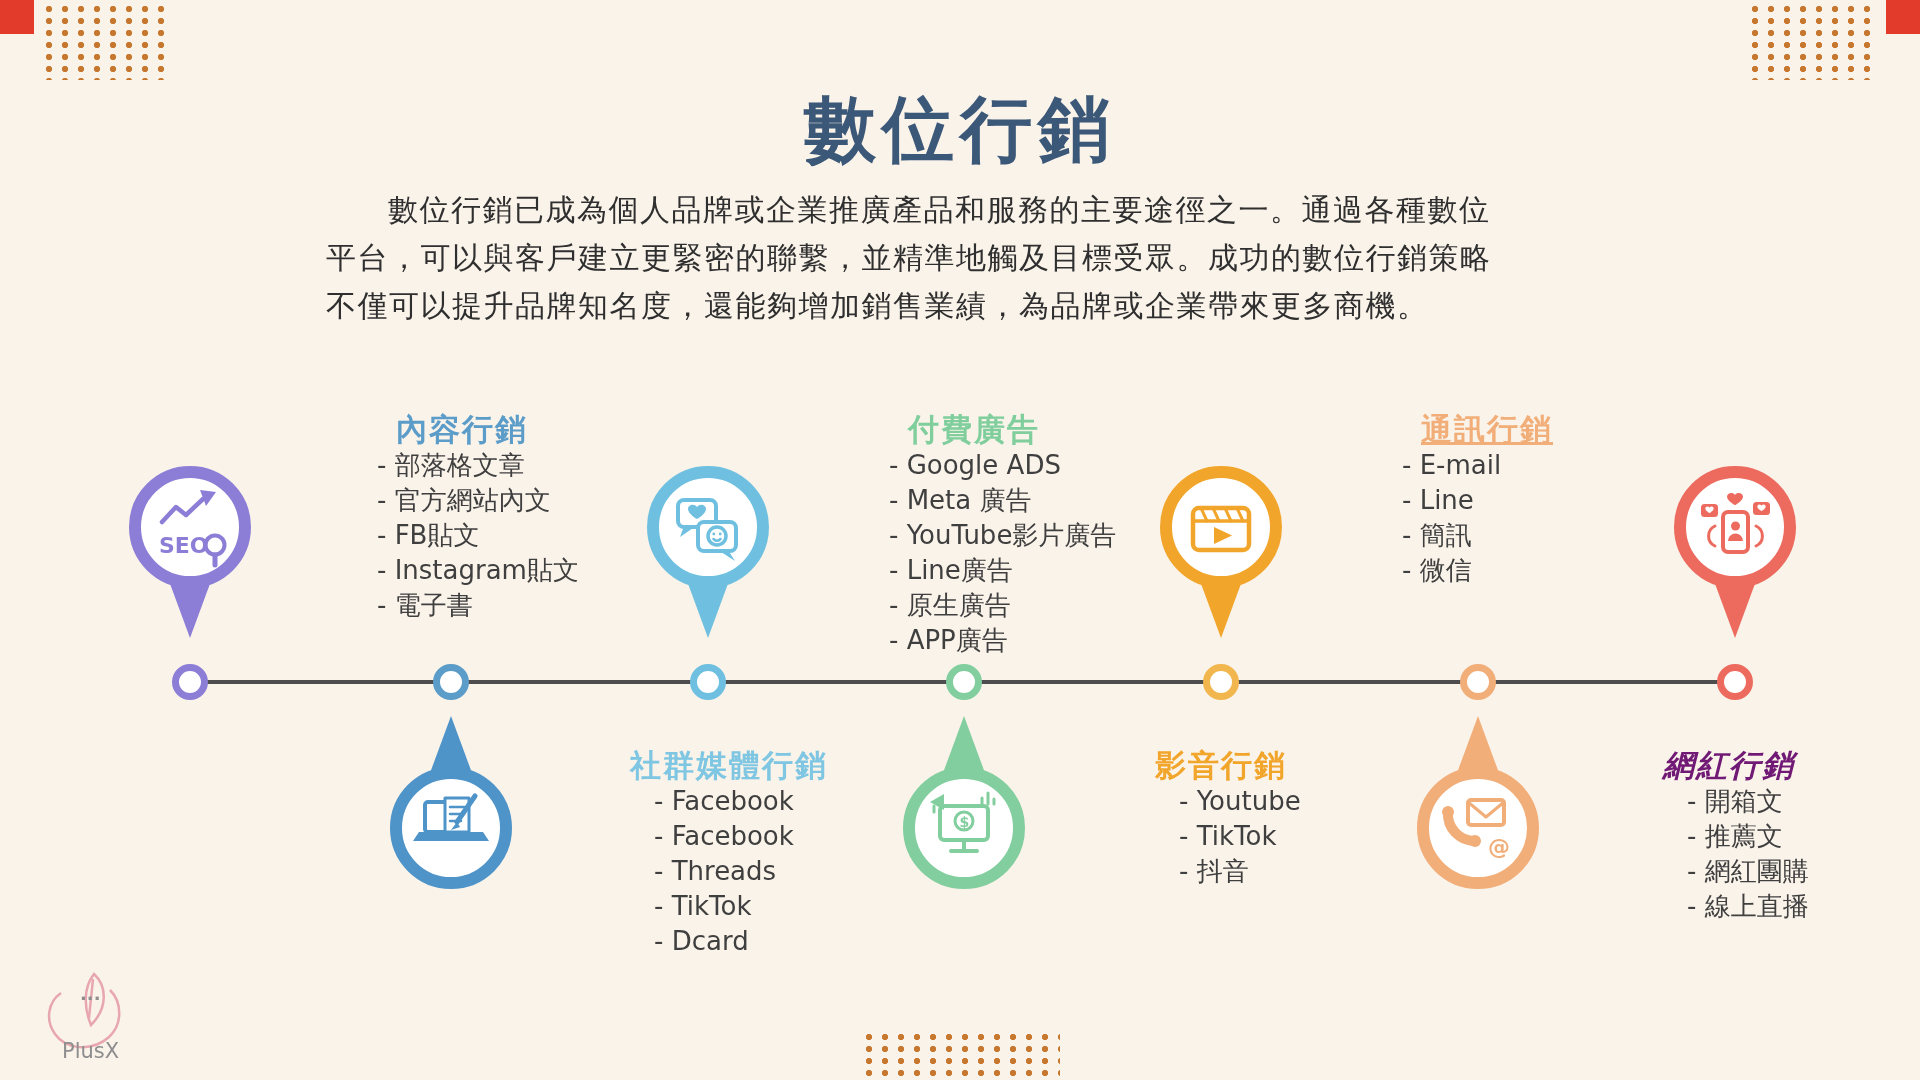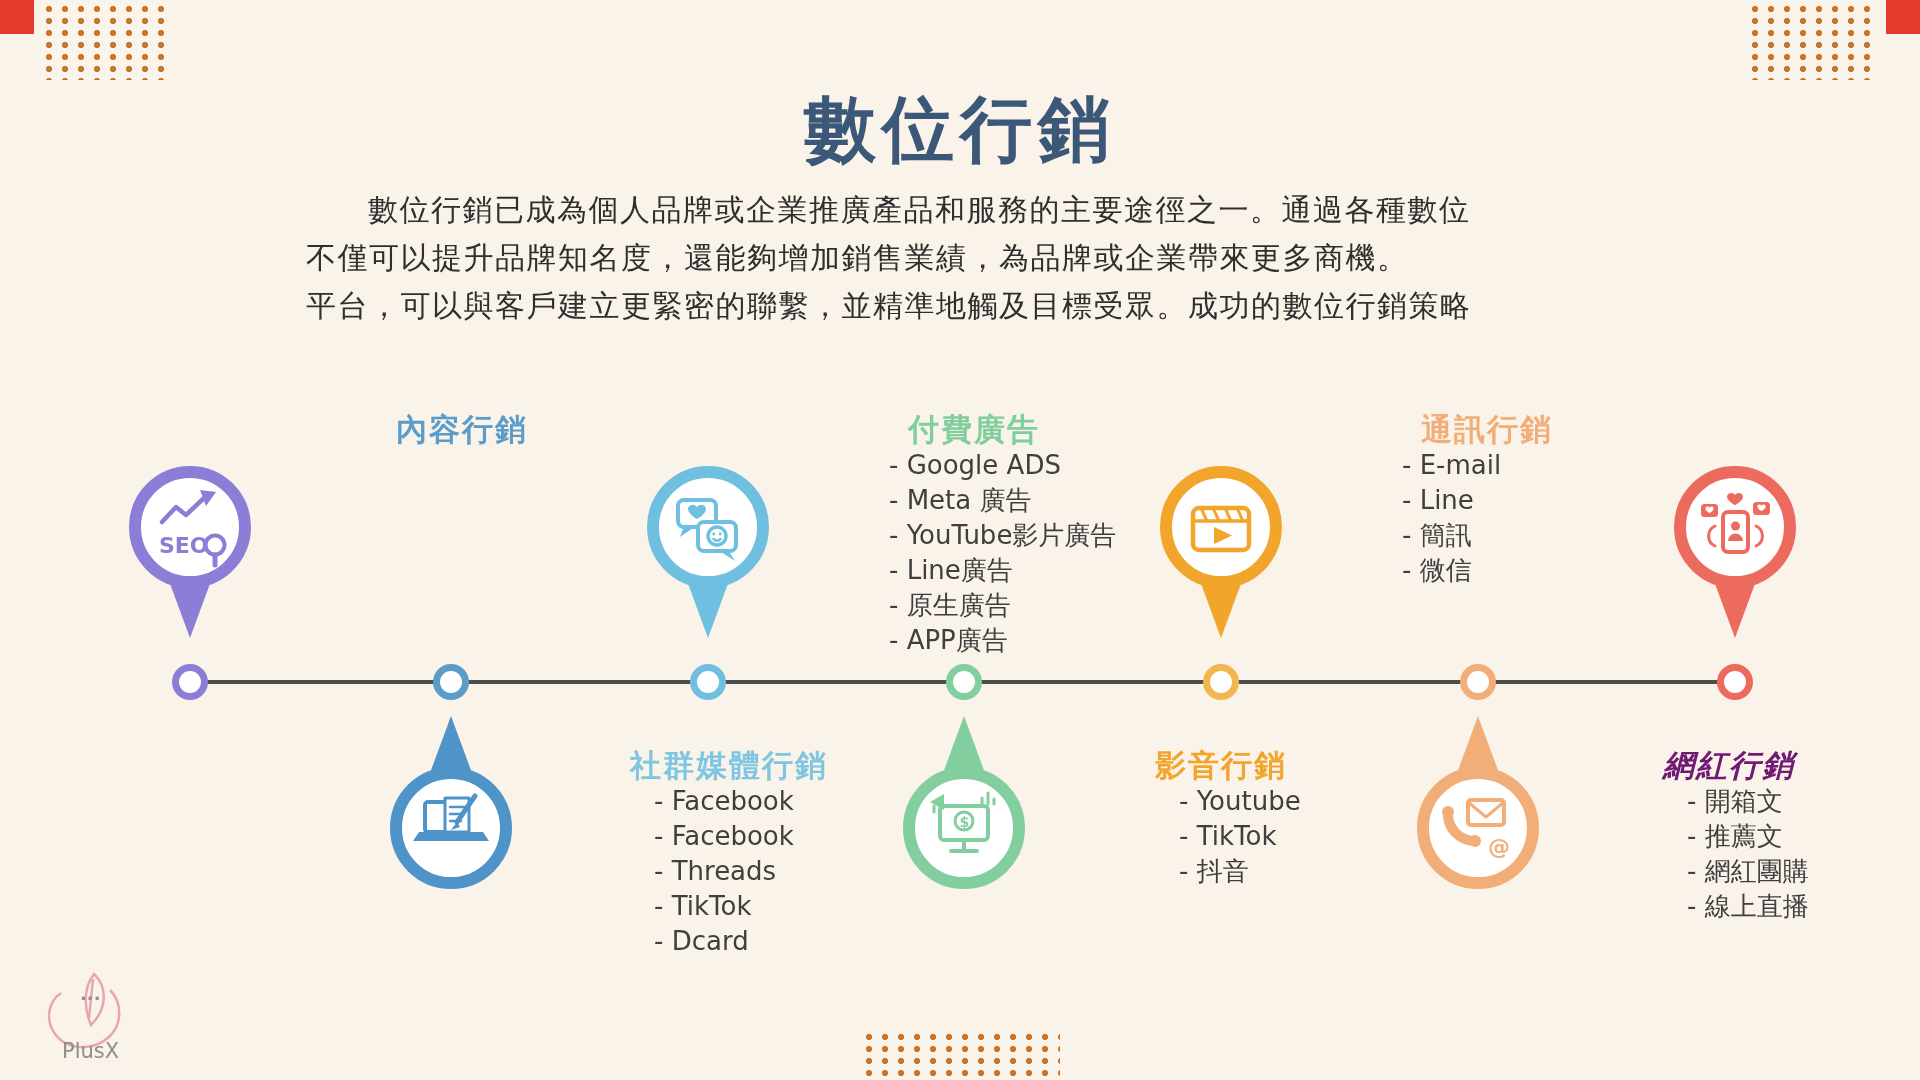--- a/index.html
+++ b/index.html
@@ -24,21 +24,21 @@
   .dots-tr { left:1752px; top:6px; width:124px; height:74px; }
   .dots-bc { left:866px; top:1034px; width:194px; height:44px; }
 
   
   .title {
     position:absolute; left:0; top:82px; width:1920px;
     text-align:center; font-size:72px; font-weight:bold;
     color:#3C5878; letter-spacing:6px;
   }
   .intro {
-    position:absolute; left:306px; top:186px; width:1280px;
+    position:absolute; left:326px; top:186px; width:1280px;
     font-size:30px; color:#2F2F2F;
   }
   .intro-line { line-height:48px; letter-spacing:1.5px; }
   .intro-line.indent { text-indent:62px; }
 
   
   .timeline-line { position:absolute; left:190px; top:680px; width:1545px; height:4px; background:#4D4D4D; }
   .node {
     position:absolute; top:664px; width:36px; height:36px;
     background:#FFFFFF; border:7px solid #888; border-radius:50%;
@@ -59,41 +59,41 @@
   .block .heading { font-size:31px; font-weight:bold; line-height:38px; letter-spacing:2px; white-space:nowrap; }
   .block .item { font-size:26px; line-height:35px; color:#3F3F3F; white-space:nowrap; }
   .block.above .heading { margin-left:19px; }
   .block.below .items { margin-left:24px; }
 
   .c-purple { color:#8C7ED6; }
   .c-blue   { color:#5B9CC9; }
   .c-lblue  { color:#7EC6E2; }
   .c-green  { color:#7FCE9C; }
   .c-gold   { color:#F2A52B; }
-  .c-peach  { color:#F2AE79; }
+  .c-peach  { color:#F2AE79;text-decoration:underline; }
   .c-coral  { color:#701a75;font-style:italic; }
 
   .logo { position:absolute; left:28px; top:966px; }
 </style>
 </head>
 <body>
 
 <div class="canvas">
 
   <div class="corner-square sq-tl"></div>
   <div class="corner-square sq-tr"></div>
   <div class="dots dots-tl"></div>
   <div class="dots dots-tr"></div>
   <div class="dots dots-bc"></div>
 
   <h1 class="title">數位行銷</h1>
   <div class="intro">
     <div class="intro-line indent">數位行銷已成為個人品牌或企業推廣產品和服務的主要途徑之一。通過各種數位</div>
+    <div class="intro-line">平台，可以與客戶建立更緊密的聯繫，並精準地觸及目標受眾。成功的數位行銷策略</div>
     <div class="intro-line">不僅可以提升品牌知名度，還能夠增加銷售業績，為品牌或企業帶來更多商機。</div>
-    <div class="intro-line">平台，可以與客戶建立更緊密的聯繫，並精準地觸及目標受眾。成功的數位行銷策略</div>
   </div>
 
   <div class="timeline-line"></div>
   <div class="node n-seo"></div>
   <div class="node n-content"></div>
   <div class="node n-social"></div>
   <div class="node n-paid"></div>
   <div class="node n-video"></div>
   <div class="node n-messaging"></div>
   <div class="node n-influencer"></div>
@@ -198,20 +198,27 @@
       <path d="M40,104 a27,27 0 0 0 27,29" stroke-width="10"></path>
       <circle cx="40" cy="104" r="6" fill="#F2AE79" stroke="none"></circle>
       <circle cx="67" cy="133" r="6" fill="#F2AE79" stroke="none"></circle>
       <text x="80" y="146" font-size="22" font-weight="bold" fill="#F2AE79" stroke="none">@</text>
     </g>
   </svg>
 
 
   <div class="block above" style="left:377px; top:410px">
     <div class="heading c-blue">內容行銷</div>
+    <div class="items">
+      <div class="item">- 部落格文章</div>
+      <div class="item">- 官方網站內文</div>
+      <div class="item">- FB貼文</div>
+      <div class="item">- Instagram貼文</div>
+      <div class="item">- 電子書</div>
+    </div>
   </div>
 
   <div class="block below" style="left:630px; top:746px">
     <div class="heading c-lblue">社群媒體行銷</div>
     <div class="items">
       <div class="item">- Facebook</div>
       <div class="item">- Facebook</div>
       <div class="item">- Threads</div>
       <div class="item">- TikTok</div>
       <div class="item">- Dcard</div>

